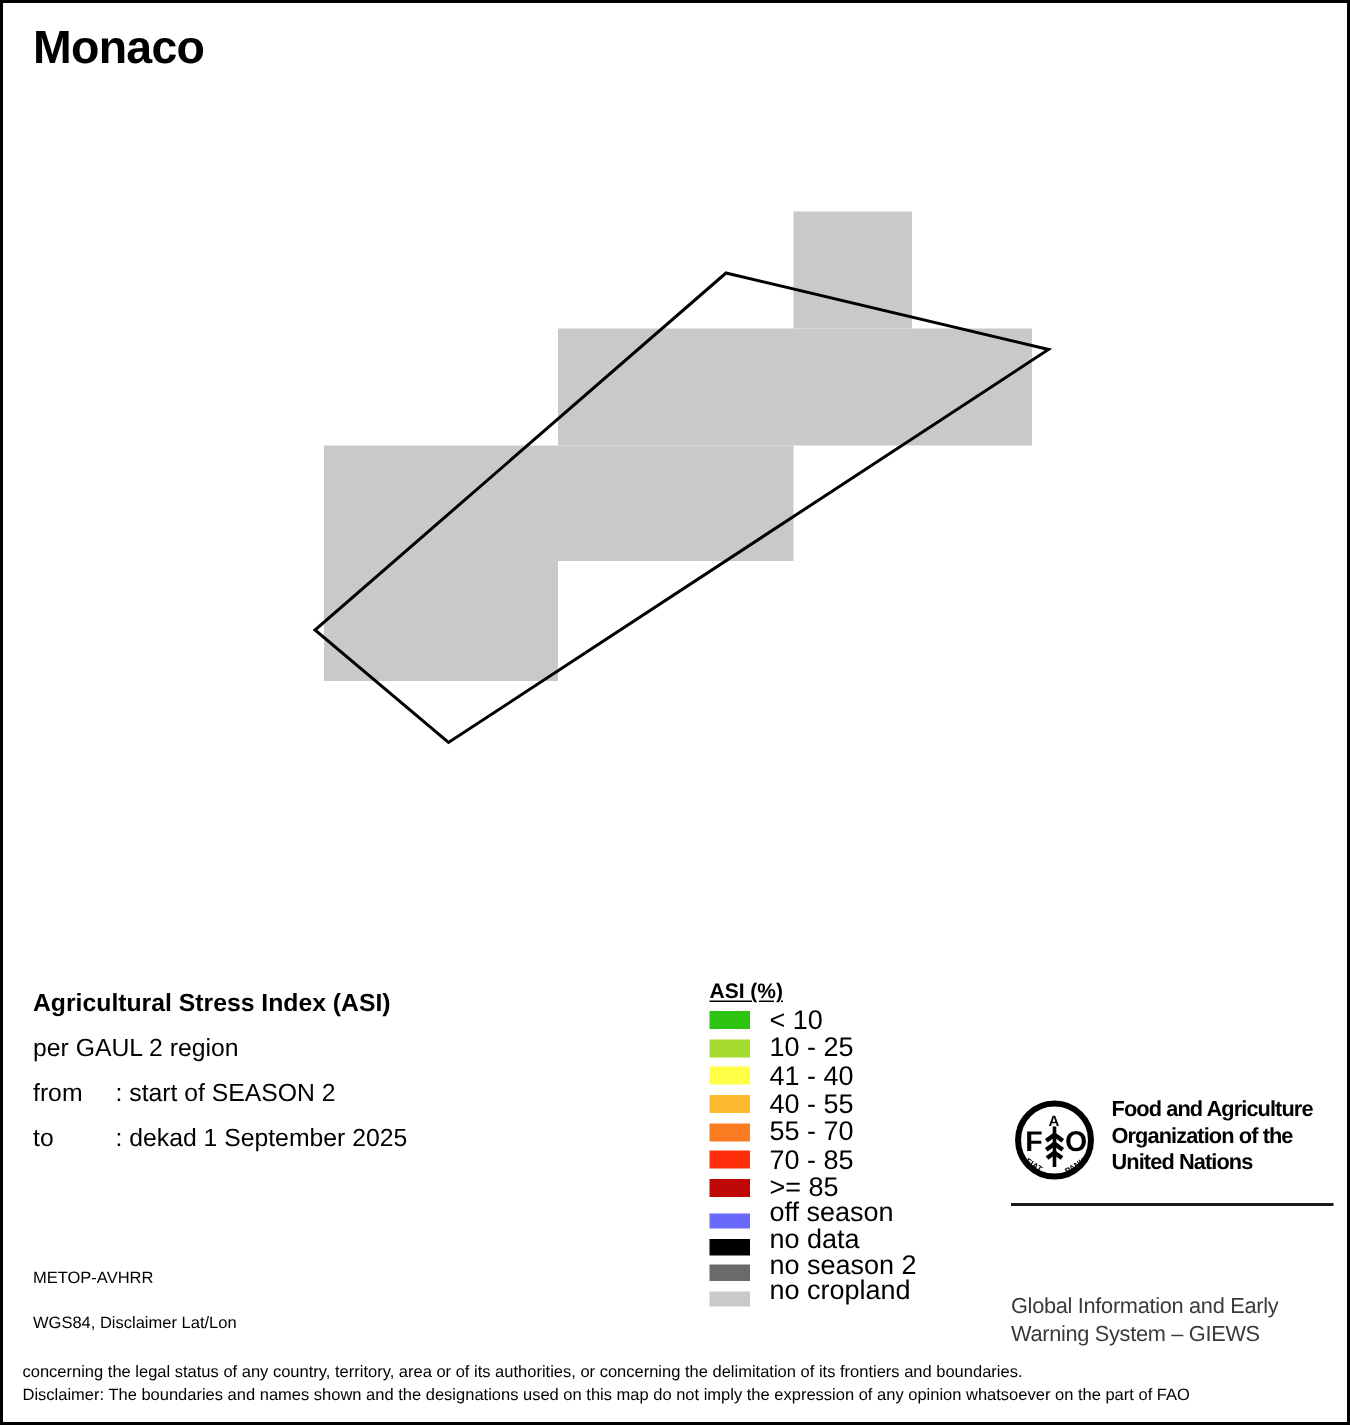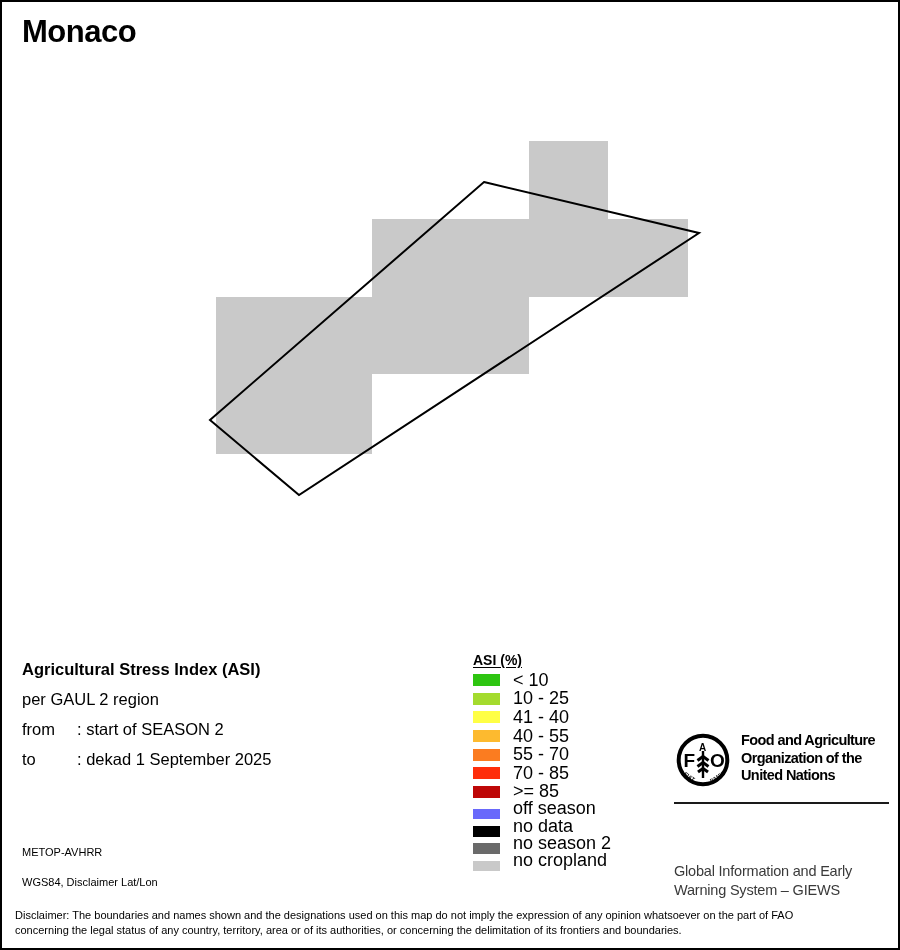--- a/index.html
+++ b/index.html
@@ -154,17 +154,17 @@
   </div>
 
   <div class="fao-rule"></div>
 
   <div class="giews">
     <div>Global Information and Early</div>
     <div>Warning System – GIEWS</div>
   </div>
 
   <div class="disclaimer">
+    <div>concerning the legal status of any country, territory, area or of its authorities, or concerning the delimitation of its frontiers and boundaries.</div>
     <div>Disclaimer: The boundaries and names shown and the designations used on this map do not imply the expression of any opinion whatsoever on the part of FAO</div>
-    <div>concerning the legal status of any country, territory, area or of its authorities, or concerning the delimitation of its frontiers and boundaries.</div>
   </div>
 
 </div>
 
 </body></html>

